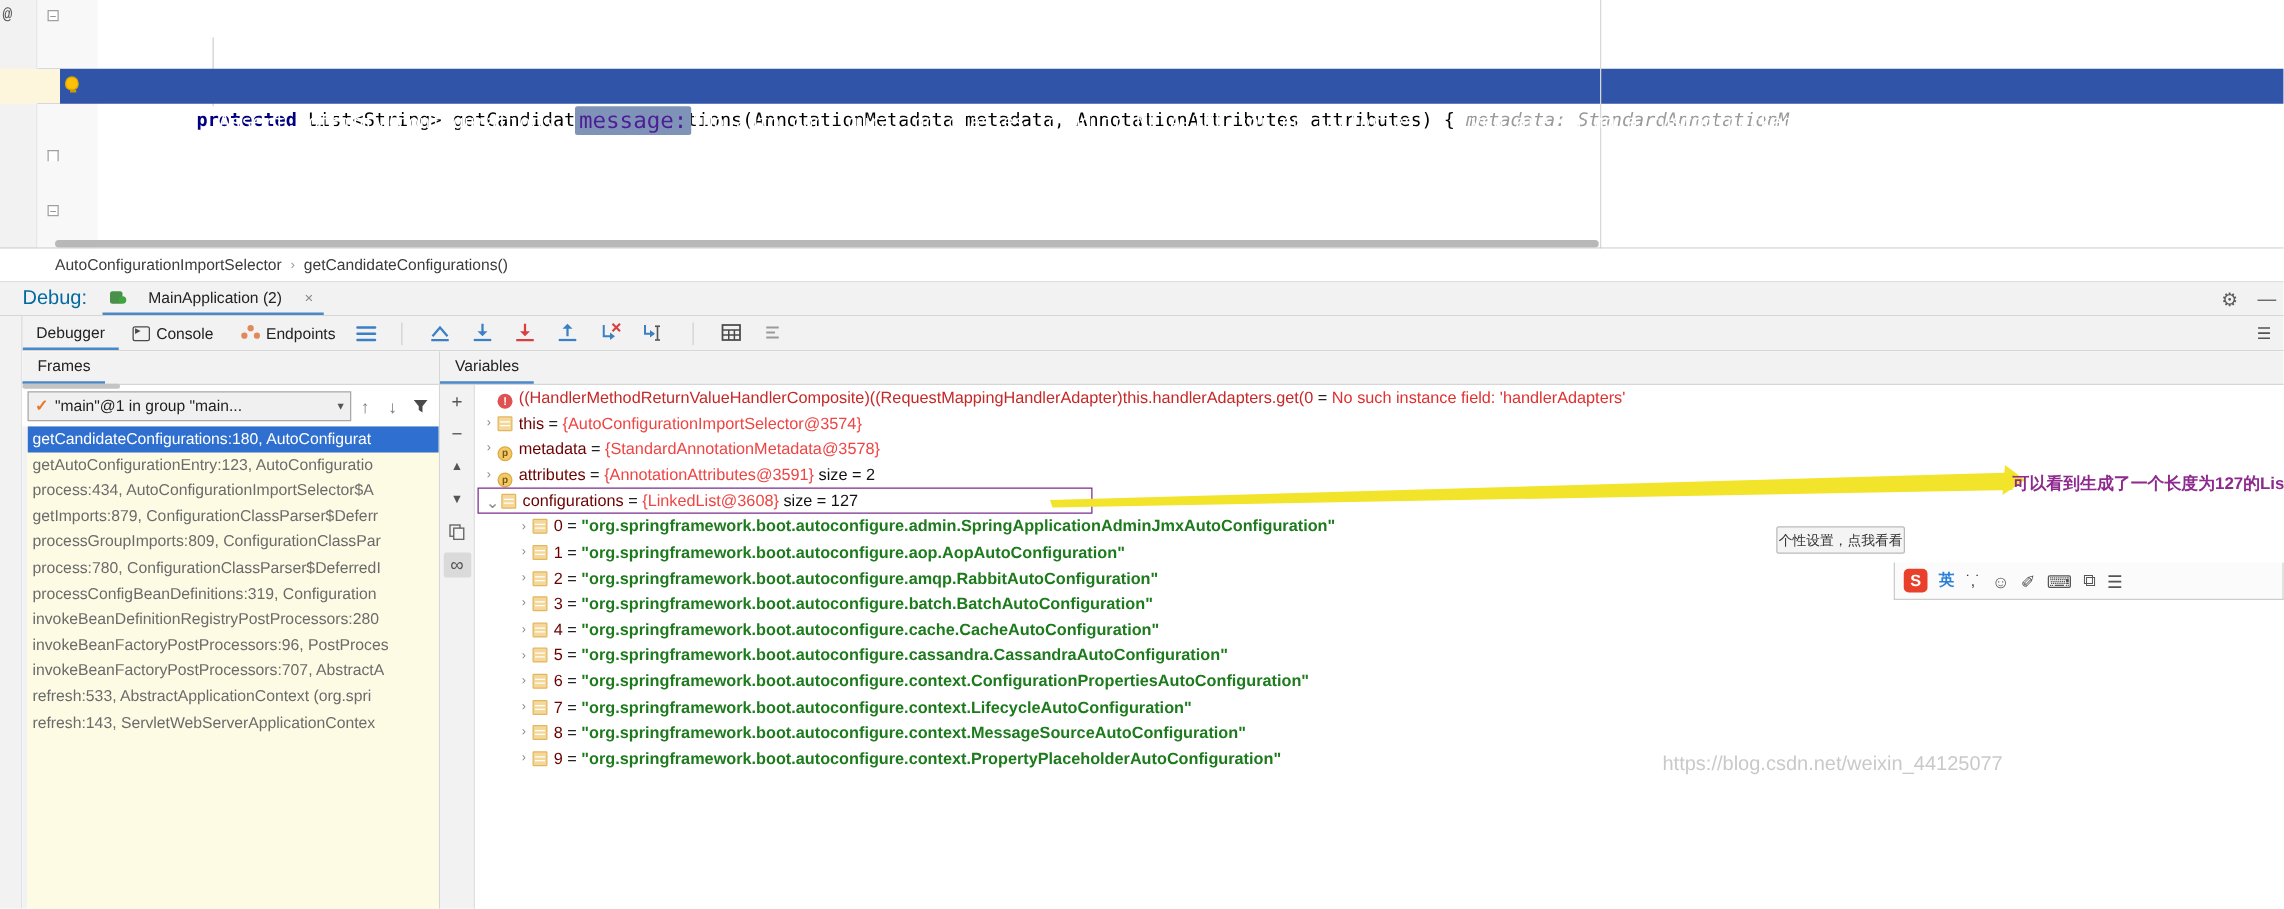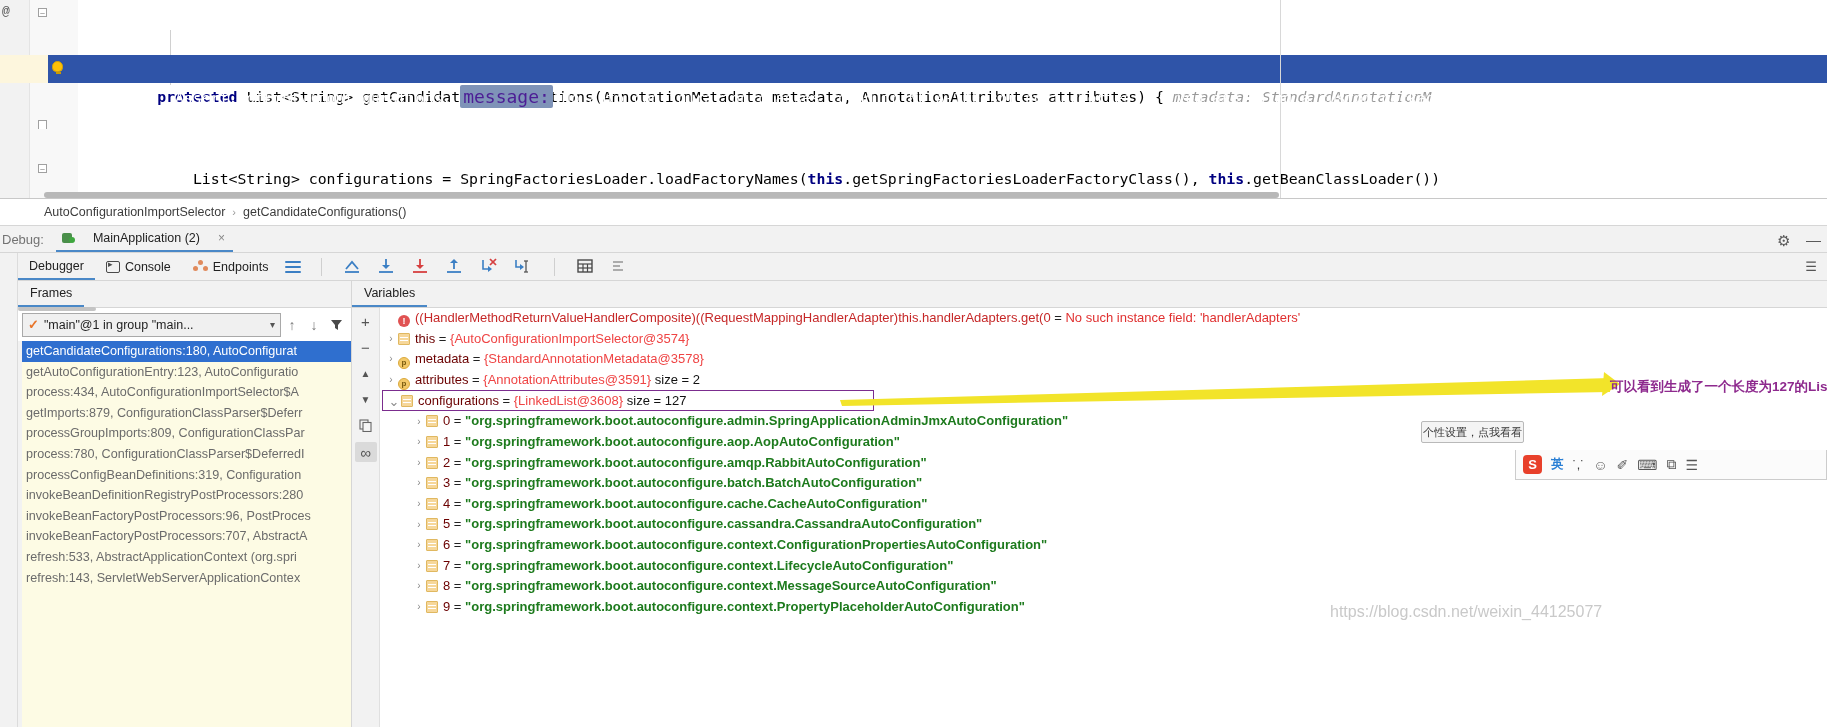--- a/index.html
+++ b/index.html
@@ -104,21 +104,21 @@
   }
   .crumb-sep { margin: 0 7px; color: #999; font-size: 11px; }
 
   
   .debug-header {
     position: absolute; left: 0; top: 226px; width: 1827px; height: 27px;
     background: #f2f2f2; border-bottom: 1px solid #d6d6d6;
     display: flex; align-items: center;
   }
   .debug-label {
-    font-size: 13px; color: #737373; padding-left: 2px; padding-right: 12px;
+    font-size: 16px; color: #0369a1; padding-left: 2px; padding-right: 12px; margin-left: 16px;
   }
   .debug-tab {
     display: flex; align-items: center; gap: 18px;
     height: 26px; padding: 0 8px 0 6px;
     border-bottom: 2px solid #4a88c7;
     font-size: 12.5px; color: #222;
   }
   .run-icon {
     width: 13px; height: 13px; position: relative; display:inline-block;
   }
@@ -353,23 +353,20 @@
 
     <div class="struct-line"></div>
 
     <div class="hl-row"></div>
     <div class="hl-row-gutter" style="top:55px;"></div>
     <div class="bulb"></div>
 
     <div class="code-area">
       <div class="code-line">
         <span class="kw">protected </span><span>List&lt;String&gt; getCandidateConfigurations(AnnotationMetadata metadata, AnnotationAttributes attributes) { </span><span class="cmt-hint">metadata: StandardAnnotationM</span>
-      </div>
-      <div class="code-line">
-        <span>    List&lt;String&gt; configurations = SpringFactoriesLoader.loadFactoryNames(</span><span class="kw">this</span><span>.getSpringFactoriesLoaderFactoryClass(), </span><span class="kw">this</span><span>.getBeanClassLoader())</span>
       </div>
       
       
       
       
       
     </div>
 
     <div class="hl-text">
       <span>    Assert.notEmpty(configurations, </span><span class="msg-chip">message:</span><span>"No auto configuration classes found in META-INF/spring.factories. If you are using a custom packagi</span>

